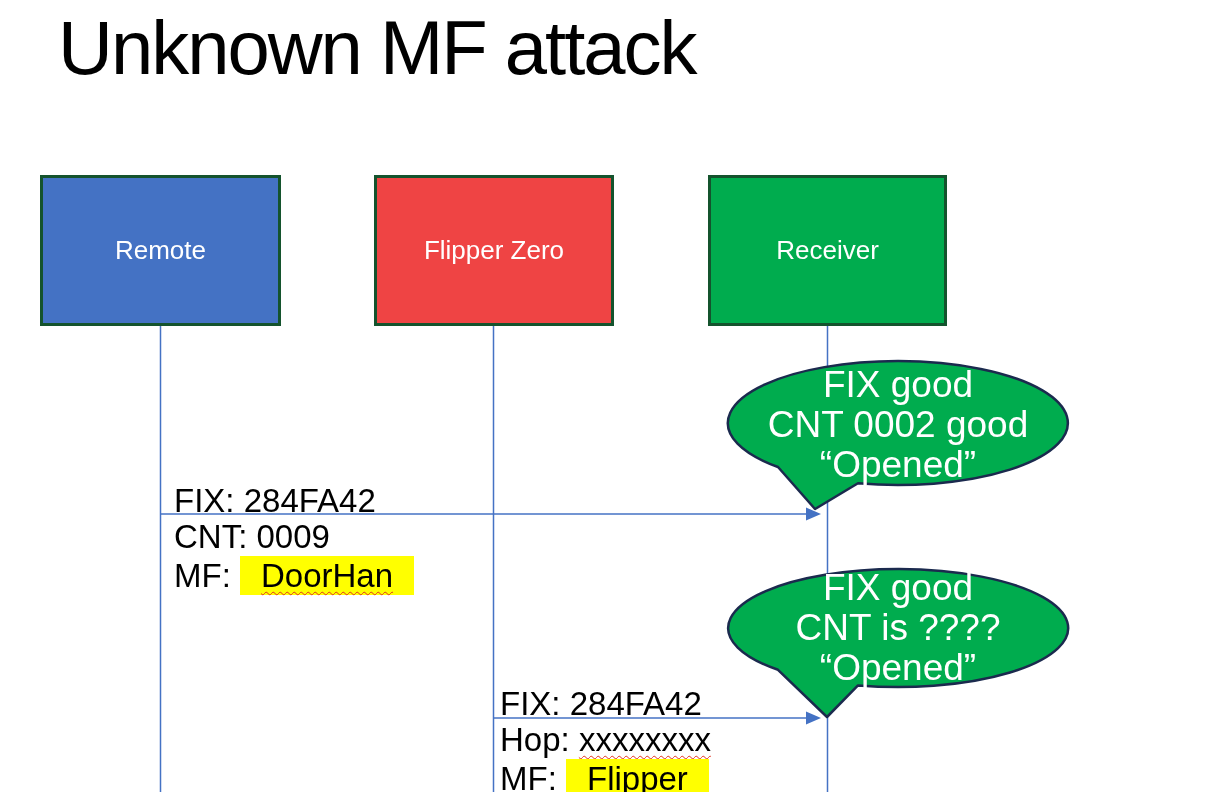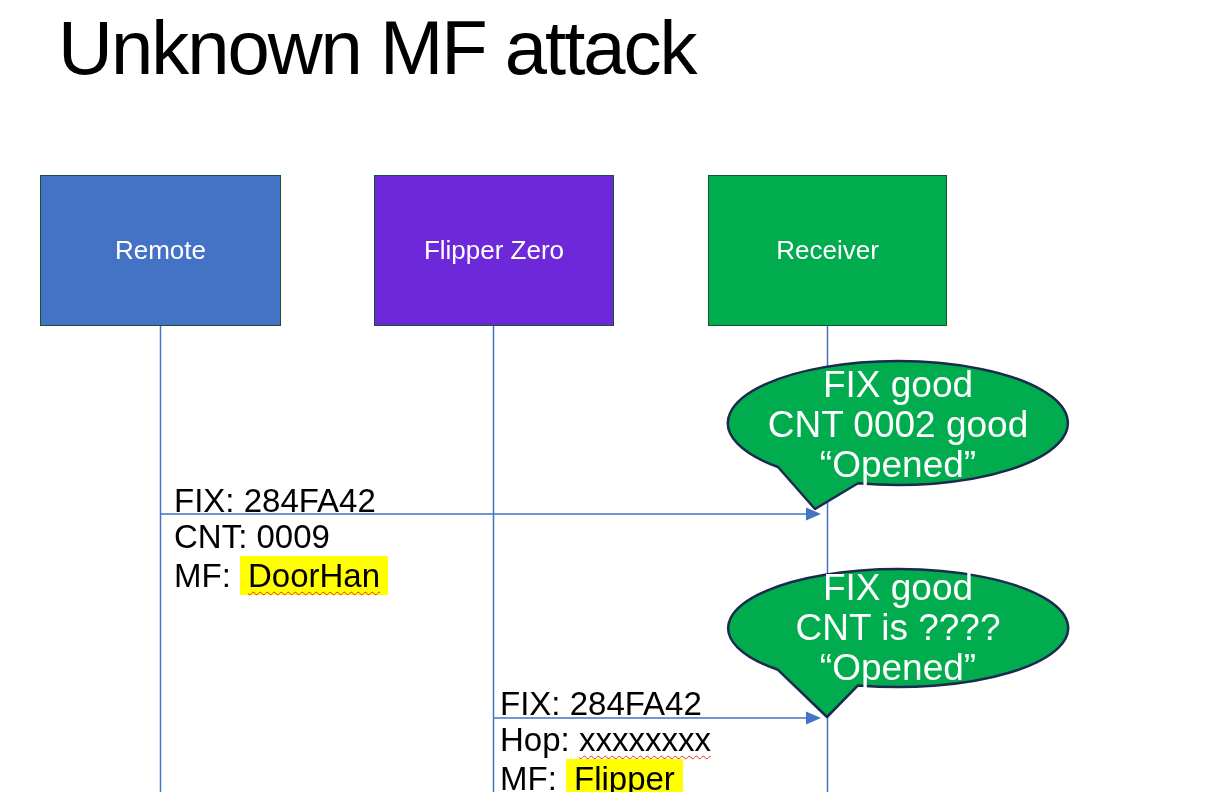--- a/index.html
+++ b/index.html
@@ -7,30 +7,30 @@
     position:relative;width:1216px;height:792px;background:#ffffff;
     font-family:"Liberation Sans",sans-serif;overflow:hidden;
   }
   .title{
     position:absolute;left:58px;top:4px;margin:0;
     font-size:76px;font-weight:200;letter-spacing:-2px;color:#000;
     white-space:nowrap;
   }
   .actor{
     position:absolute;top:175px;height:151px;box-sizing:border-box;
-    border:1px solid #14532d;display:flex;align-items:center;justify-content:center;
+    border:3px solid #14532d;display:flex;align-items:center;justify-content:center;
   }
   .actor span{color:#fff;font-size:26px;}
   .actor.remote{left:40px;width:241px;background:#4472C4;}
-  .actor.flipper{left:374px;width:240px;background:#6d28d9;}
+  .actor.flipper{left:374px;width:240px;background:#ef4444;}
   .actor.receiver{left:708px;width:239px;background:#00AC4E;}
   svg.layer{position:absolute;left:0;top:0;width:1216px;height:811px;}
   .msg{position:absolute;color:#000;font-size:33px;white-space:nowrap;}
   .msg .line{height:39px;line-height:39px;}
-  .hl{background:#FFFF00;padding:1px 8px;text-align:right;}
+  .hl{background:#FFFF00;padding:1px 21px;text-align:right;}
   .wavy{
     text-decoration-line:underline;text-decoration-style:wavy;
     text-decoration-color:#E0301E;text-decoration-thickness:1px;
     text-underline-offset:4px;
   }
   .callout-text{
     position:absolute;width:340px;text-align:center;color:#fff;
     font-size:37px;line-height:40px;
   }
   .callout-text.c1{left:728px;top:365px;}

